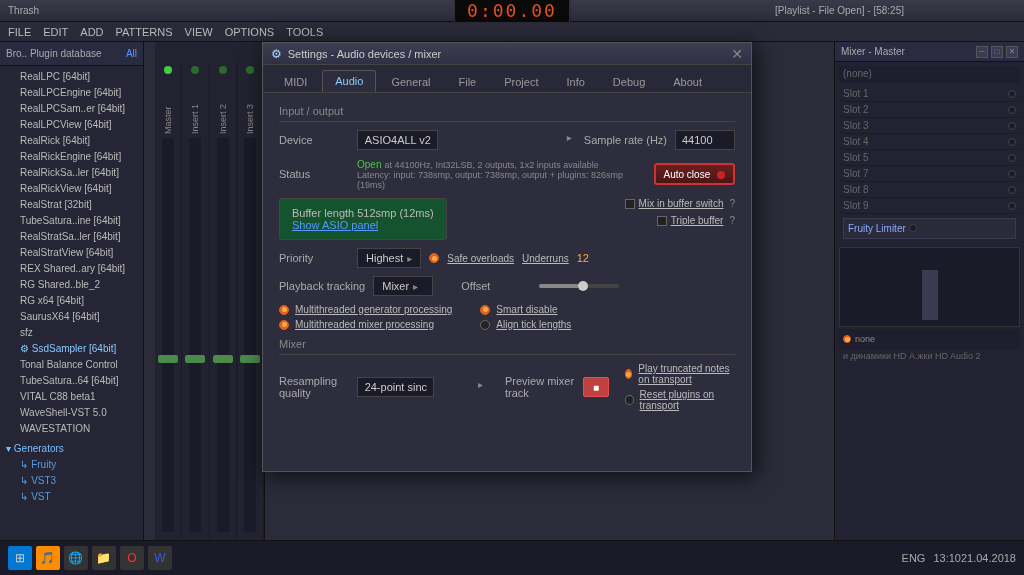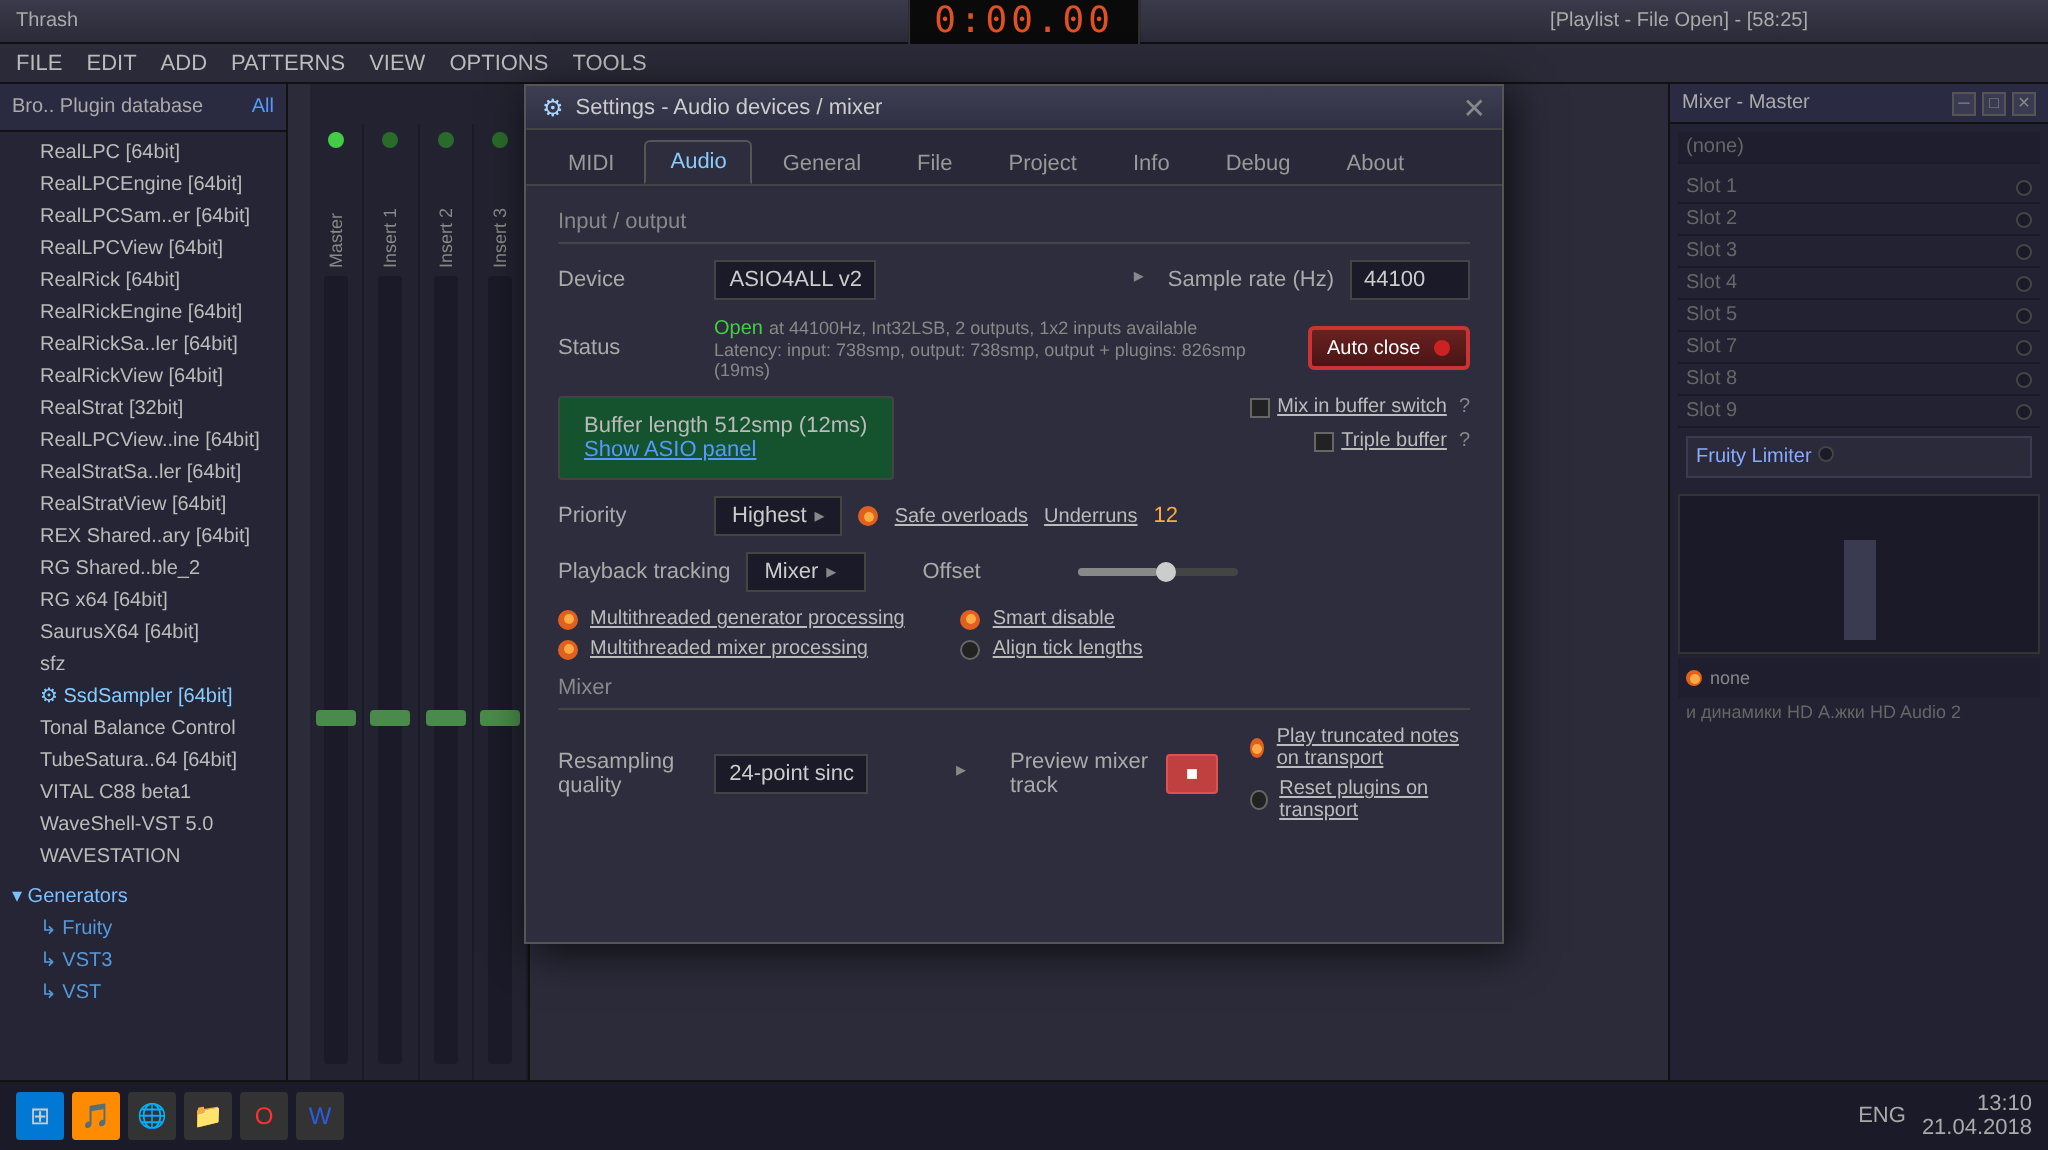--- a/index.html
+++ b/index.html
@@ -575,21 +575,21 @@
   <div class="plugin-list">
     <div class="plugin-item">RealLPC [64bit]</div>
     <div class="plugin-item">RealLPCEngine [64bit]</div>
     <div class="plugin-item">RealLPCSam..er [64bit]</div>
     <div class="plugin-item">RealLPCView [64bit]</div>
     <div class="plugin-item">RealRick [64bit]</div>
     <div class="plugin-item">RealRickEngine [64bit]</div>
     <div class="plugin-item">RealRickSa..ler [64bit]</div>
     <div class="plugin-item">RealRickView [64bit]</div>
     <div class="plugin-item">RealStrat [32bit]</div>
-    <div class="plugin-item">RealLPCView..ine [64bit]</div>
+    <div class="plugin-item">TubeSatura..ine [64bit]</div>
     <div class="plugin-item">RealStratSa..ler [64bit]</div>
     <div class="plugin-item">RealStratView [64bit]</div>
     <div class="plugin-item">REX Shared..ary [64bit]</div>
     <div class="plugin-item">RG Shared..ble_2</div>
     <div class="plugin-item">RG x64 [64bit]</div>
     <div class="plugin-item">SaurusX64 [64bit]</div>
     <div class="plugin-item">sfz</div>
     <div class="plugin-item" style="color:#88ccff;">⚙ SsdSampler [64bit]</div>
     <div class="plugin-item">Tonal Balance Control</div>
     <div class="plugin-item">TubeSatura..64 [64bit]</div>
@@ -846,18 +846,18 @@
   <div class="taskbar-left">
     <div class="taskbar-icon" style="background:#0078d4;">⊞</div>
     <div class="taskbar-icon" style="background:#ff8c00;">🎵</div>
     <div class="taskbar-icon">🌐</div>
     <div class="taskbar-icon">📁</div>
     <div class="taskbar-icon" style="color:#ff3030;">O</div>
     <div class="taskbar-icon" style="color:#2b5ce6;">W</div>
   </div>
   <div class="taskbar-right">
     <span>ENG</span>
-    <div style="display:flex;flex-direction:column;align-items:flex-end;">
+    <div style="display:flex;flex-direction:row;align-items:flex-end;">
       <span>13:10</span>
       <span>21.04.2018</span>
     </div>
   </div>
 </div>
 
 </body></html>

